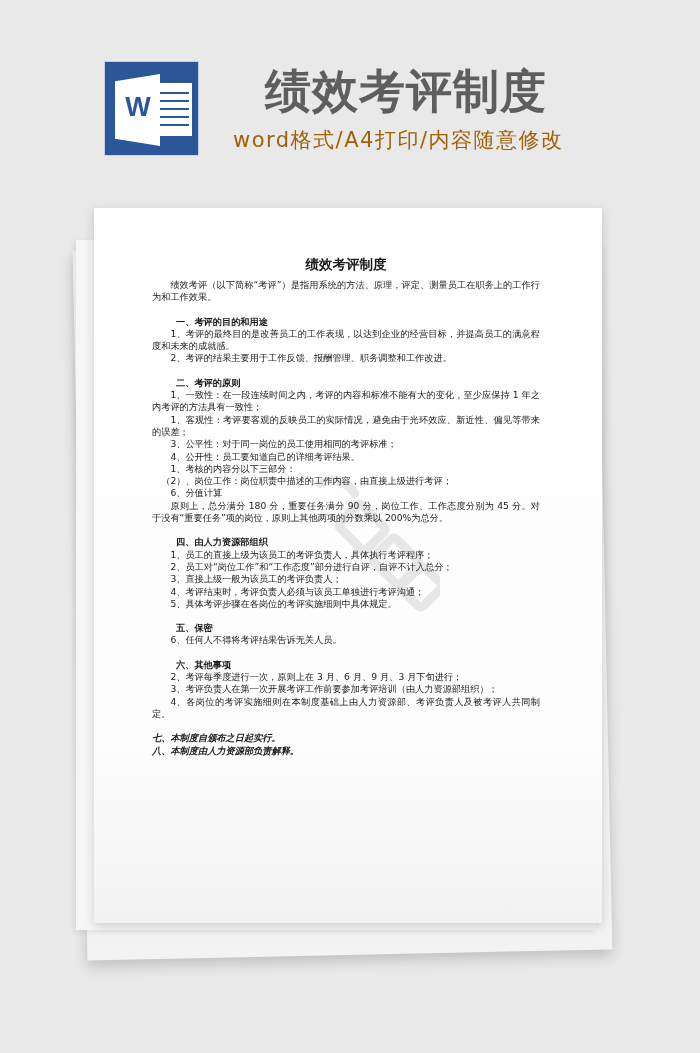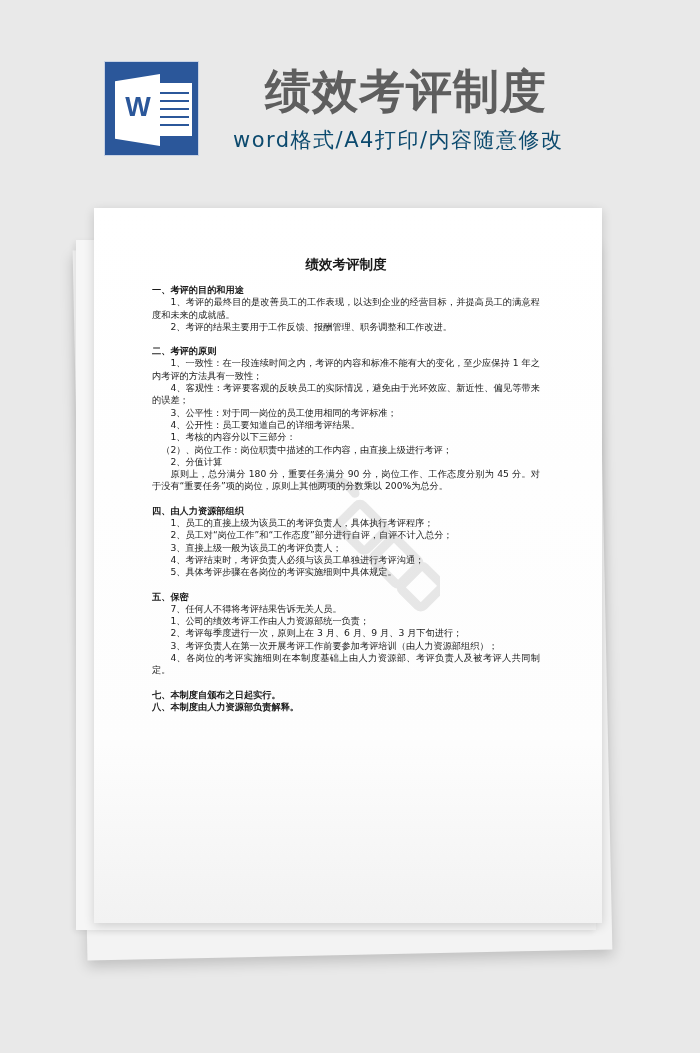--- a/index.html
+++ b/index.html
@@ -28,21 +28,21 @@
   }
   .word-logo .w-letter {
     position: absolute; left: 16px; top: 30px; width: 34px; text-align: center;
     font-family: "Liberation Sans", sans-serif; font-weight: bold; font-size: 27px; color: #2b579a;
   }
   .banner-title {
     position: absolute; left: 265px; top: 68px; font-size: 46px; font-weight: bold;
     color: #5e5e5e; letter-spacing: 1px; line-height: 1;
   }
   .banner-sub {
-    position: absolute; left: 233px; top: 130px; font-size: 21px; color: #0c4a6e;
+    position: absolute; left: 233px; top: 130px; font-size: 21px; color: #a16207;
     letter-spacing: 1.5px; line-height: 1;
   }
   .sheet-back {
     position: absolute; left: 80px; top: 245px; width: 525px; height: 710px;
     background: #f3f3f3; transform: rotate(-1.2deg); transform-origin: 50% 50%;
     box-shadow: 0 6px 14px rgba(0,0,0,0.18);
   }
   .sheet-back2 {
     position: absolute; left: 76px; top: 240px; width: 520px; height: 690px;
     background: #f6f6f6; box-shadow: -2px 2px 6px rgba(0,0,0,0.08);
@@ -52,23 +52,23 @@
     background: linear-gradient(180deg, #ffffff 0%, #fdfdfd 75%, #f2f2f2 100%);
     box-shadow: 0 3px 10px rgba(0,0,0,0.16);
   }
   .doc {
     position: absolute; left: 58px; top: 48px; width: 388px;
     font-size: 9.2px; color: #1a1a1a; line-height: 12.3px;
   }
   .doc-title { text-align: center; font-size: 13.5px; font-weight: bold; margin-bottom: 7px; line-height: 16px; }
   .p { text-indent: 2em; text-align: justify; }
   .p-ind { padding-left: 2em; }
-  .h { font-weight: bold; margin-top: 12px; }
+  .h { font-weight: bold; margin-top: 12px; margin-left: 24px; }
   .gap { height: 12px; }
-  .final { font-weight: bold; }
+  .final { font-weight: bold; font-style: italic; }
   .watermark {
     position: absolute; left: 270px; top: 455px; width: 170px; height: 170px;
     pointer-events: none; opacity: 0.13;
   }
 </style>
 </head>
 <body>
 
 <div class="banner">
   <div class="word-logo">
@@ -85,47 +85,48 @@
   <div class="banner-title">绩效考评制度</div>
   <div class="banner-sub">word格式/A4打印/内容随意修改</div>
 </div>
 
 <div class="sheet-back"></div>
 <div class="sheet-back2"></div>
 
 <div class="sheet">
   <div class="doc">
     <div class="doc-title">绩效考评制度</div>
+    <div class="p">绩效考评（以下简称“考评”）是指用系统的方法、原理，评定、测量员工在职务上的工作行为和工作效果。</div>
 
     <div class="h">一、考评的目的和用途</div>
     <div class="p">1、考评的最终目的是改善员工的工作表现，以达到企业的经营目标，并提高员工的满意程度和未来的成就感。</div>
     <div class="p">2、考评的结果主要用于工作反馈、报酬管理、职务调整和工作改进。</div>
 
     <div class="h">二、考评的原则</div>
     <div class="p">1、一致性：在一段连续时间之内，考评的内容和标准不能有大的变化，至少应保持 1 年之内考评的方法具有一致性；</div>
-    <div class="p">4、客观性：考评要客观的反映员工的实际情况，避免由于光环效应、新近性、偏见等带来的误差；</div>
+    <div class="p">1、客观性：考评要客观的反映员工的实际情况，避免由于光环效应、新近性、偏见等带来的误差；</div>
     <div class="p">3、公平性：对于同一岗位的员工使用相同的考评标准；</div>
     <div class="p">4、公开性：员工要知道自己的详细考评结果。</div>
 
     <div class="p">1、考核的内容分以下三部分：</div>
     <div class="p" style="text-indent:1em">（2）、岗位工作：岗位职责中描述的工作内容，由直接上级进行考评；</div>
-    <div class="p">2、分值计算</div>
+    <div class="p">6、分值计算</div>
     <div class="p">原则上，总分满分 180 分，重要任务满分 90 分，岗位工作、工作态度分别为 45 分。对于没有“重要任务”项的岗位，原则上其他两项的分数乘以 200%为总分。</div>
 
     <div class="h">四、由人力资源部组织</div>
     <div class="p-ind">1、员工的直接上级为该员工的考评负责人，具体执行考评程序；</div>
     <div class="p-ind">2、员工对“岗位工作”和“工作态度”部分进行自评，自评不计入总分；</div>
     <div class="p-ind">3、直接上级一般为该员工的考评负责人；</div>
     <div class="p-ind">4、考评结束时，考评负责人必须与该员工单独进行考评沟通；</div>
     <div class="p-ind">5、具体考评步骤在各岗位的考评实施细则中具体规定。</div>
 
     <div class="h">五、保密</div>
-    <div class="p-ind">7、任何人不得将考评结果告诉无关人员。</div>
+    <div class="p-ind">6、任何人不得将考评结果告诉无关人员。</div>
 
-    <div class="p">1、公司的绩效考评工作由人力资源部统一负责；</div>
+    <div class="h">六、其他事项</div>
     <div class="p">2、考评每季度进行一次，原则上在 3 月、6 月、9 月、3 月下旬进行；</div>
     <div class="p">3、考评负责人在第一次开展考评工作前要参加考评培训（由人力资源部组织）；</div>
     <div class="p">4、各岗位的考评实施细则在本制度基础上由人力资源部、考评负责人及被考评人共同制定。</div>
 
     <div class="gap"></div>
     <div class="final">七、本制度自颁布之日起实行。</div>
     <div class="final">八、本制度由人力资源部负责解释。</div>
   </div>
 </div>
 

